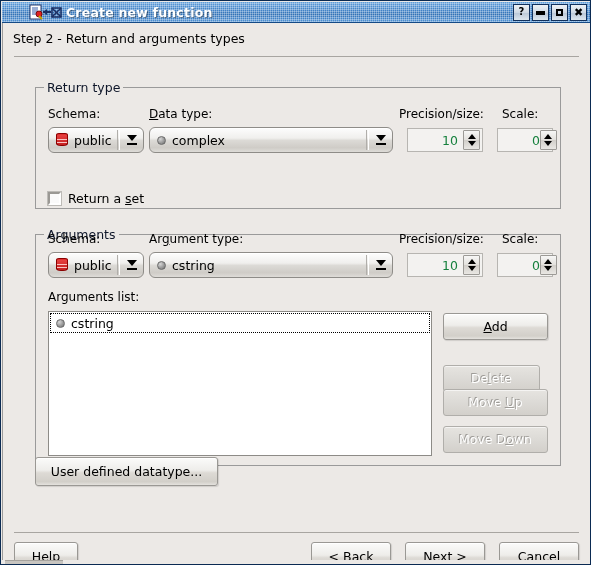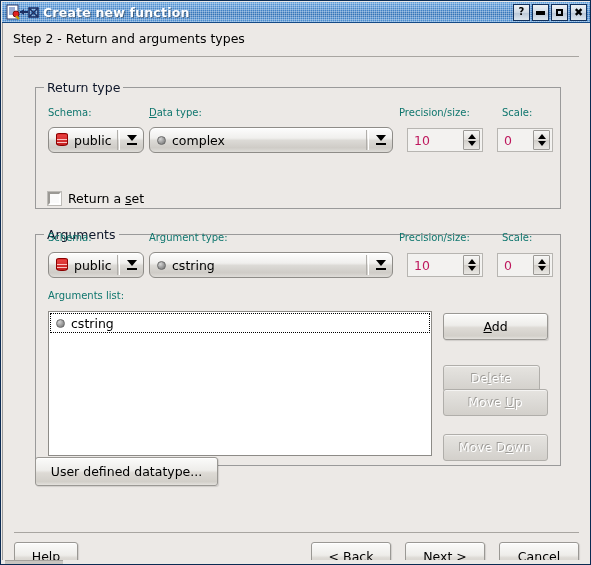--- a/index.html
+++ b/index.html
@@ -31,20 +31,21 @@
     left: 1px; top: 1px;
     width: 589px; height: 21px;
     box-sizing: border-box;
     background:
       repeating-linear-gradient(0deg, rgba(255,255,255,0.30) 0 1px, rgba(255,255,255,0) 1px 2px),
       repeating-linear-gradient(90deg, rgba(255,255,255,0.30) 0 1px, rgba(255,255,255,0) 1px 2px),
       linear-gradient(to bottom, #5d9ddb 0%, #3d7fc4 45%, #2f6fb5 60%, #4f92d4 100%);
     display: flex;
     align-items: center;
     border-bottom: 1px solid #144a86;
+    padding-left: 23px;
   }
   .title-icon {
     position: relative;
     width: 34px; height: 16px;
     margin-left: 4px;
     flex: 0 0 auto;
   }
   .title-text {
     color: #ffffff;
     font-weight: bold;
@@ -142,22 +143,22 @@
     top: -8px; left: 8px;
     background: #ece9e6;
     padding: 0 3px;
     font-size: 12.5px;
     color: #0f172a;
     white-space: nowrap;
   }
 
   .fld-label {
     position: absolute;
-    font-size: 10px;
-    color: #0f766e;
+    font-size: 12px;
+    color: #000000;
     white-space: nowrap;
   }
   u { text-decoration: underline; text-underline-offset: 1px; }
 
   
   .combo {
     position: absolute;
     box-sizing: border-box;
     height: 26px;
     background: linear-gradient(to bottom, #fdfdfd 0%, #f0efed 42%, #dcdad6 52%, #cfccc7 82%, #dedcd8 100%);
@@ -266,22 +267,23 @@
     height: 24px;
     background: #f3f2f0;
     border: 1px solid #b7b5b1;
     display: flex;
     align-items: center;
   }
   .spin .spin-val {
     flex: 1 1 auto;
     padding-left: 6px;
     font-size: 12.5px;
-    color: #be185d;
-    white-space: nowrap;
+    color: #15803d;
+    white-space: nowrap;
+    margin-left: 28px;
   }
   .spin .spin-btns {
     flex: 0 0 auto;
     width: 17px; height: 20px;
     margin-right: 2px;
     position: relative;
     background: linear-gradient(to bottom, #f7f7f6 0%, #e3e1dd 48%, #d2cfca 52%, #e9e7e3 100%);
     border: 1px solid #9c9a96;
     box-sizing: border-box;
     border-radius: 1px;
@@ -553,21 +555,21 @@
     </div>
 
     <div class="btn disabled" style="left:440px; top:342px; width:97px; height:27px;">
       <span><span>De</span><u>l</u><span>ete</span></span>
     </div>
 
     <div class="btn disabled" style="left:440px; top:366px; width:105px; height:27px;">
       <span><span>Move </span><u>U</u><span>p</span></span>
     </div>
 
-    <div class="btn disabled" style="left:440px; top:403px; width:105px; height:27px;margin-top:8px;">
+    <div class="btn disabled" style="left:440px; top:403px; width:105px; height:27px;">
       <span><span>Move D</span><u>o</u><span>wn</span></span>
     </div>
 
     <div class="btn" style="left:32px; top:434px; width:183px; height:29px;">
       <span>User defined datatype...</span>
     </div>
 
     <div class="hr-bottom"></div>
 
     <div class="btn" style="left:11px; top:519px; width:64px; height:29px;">

